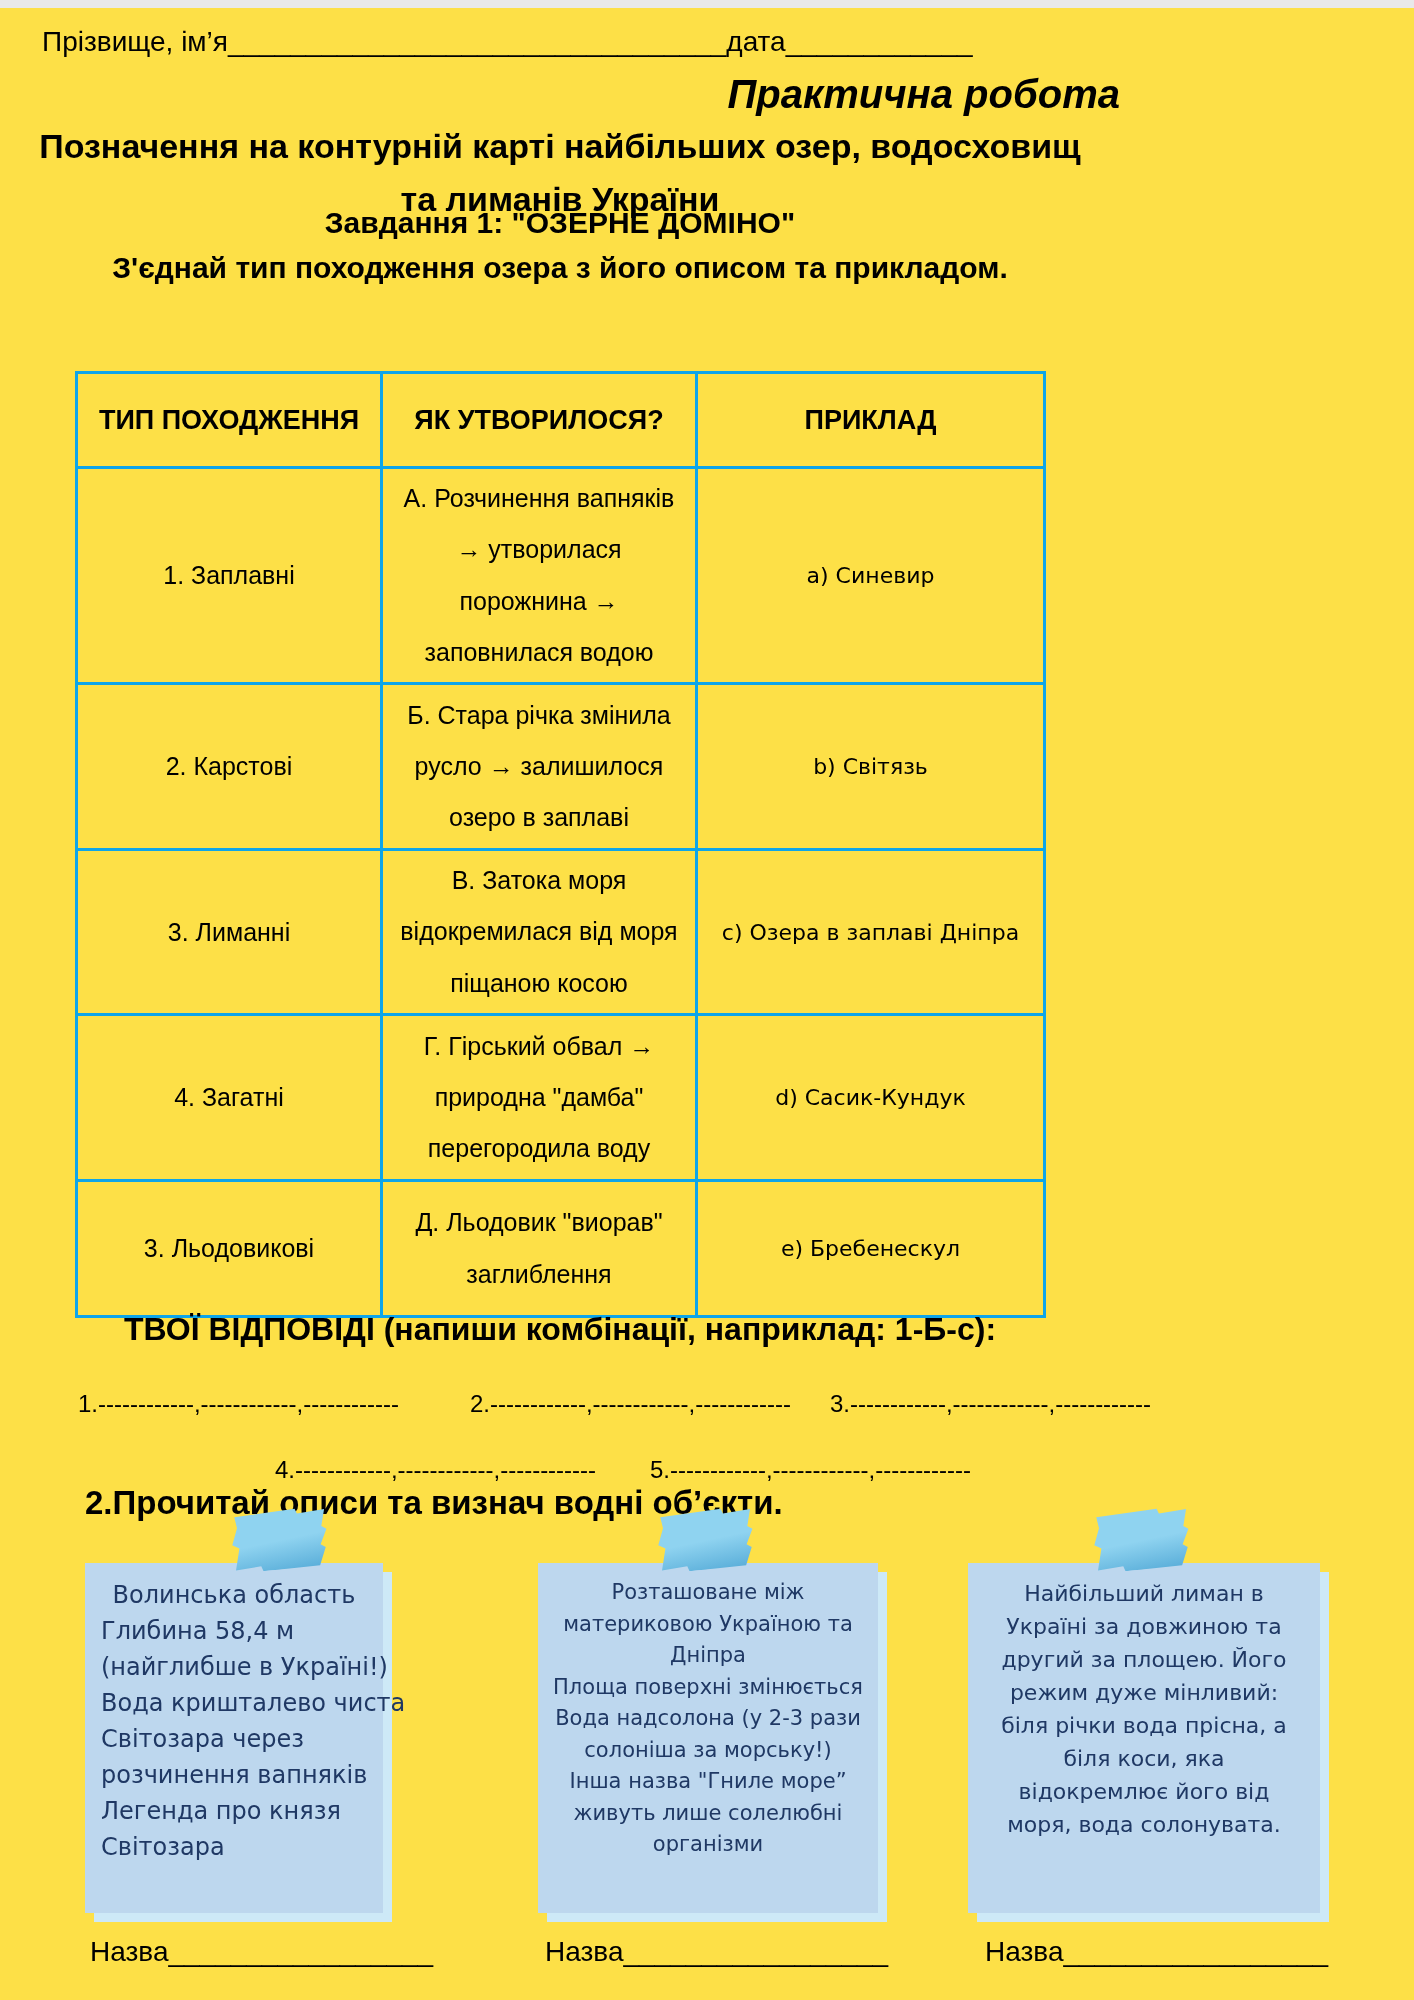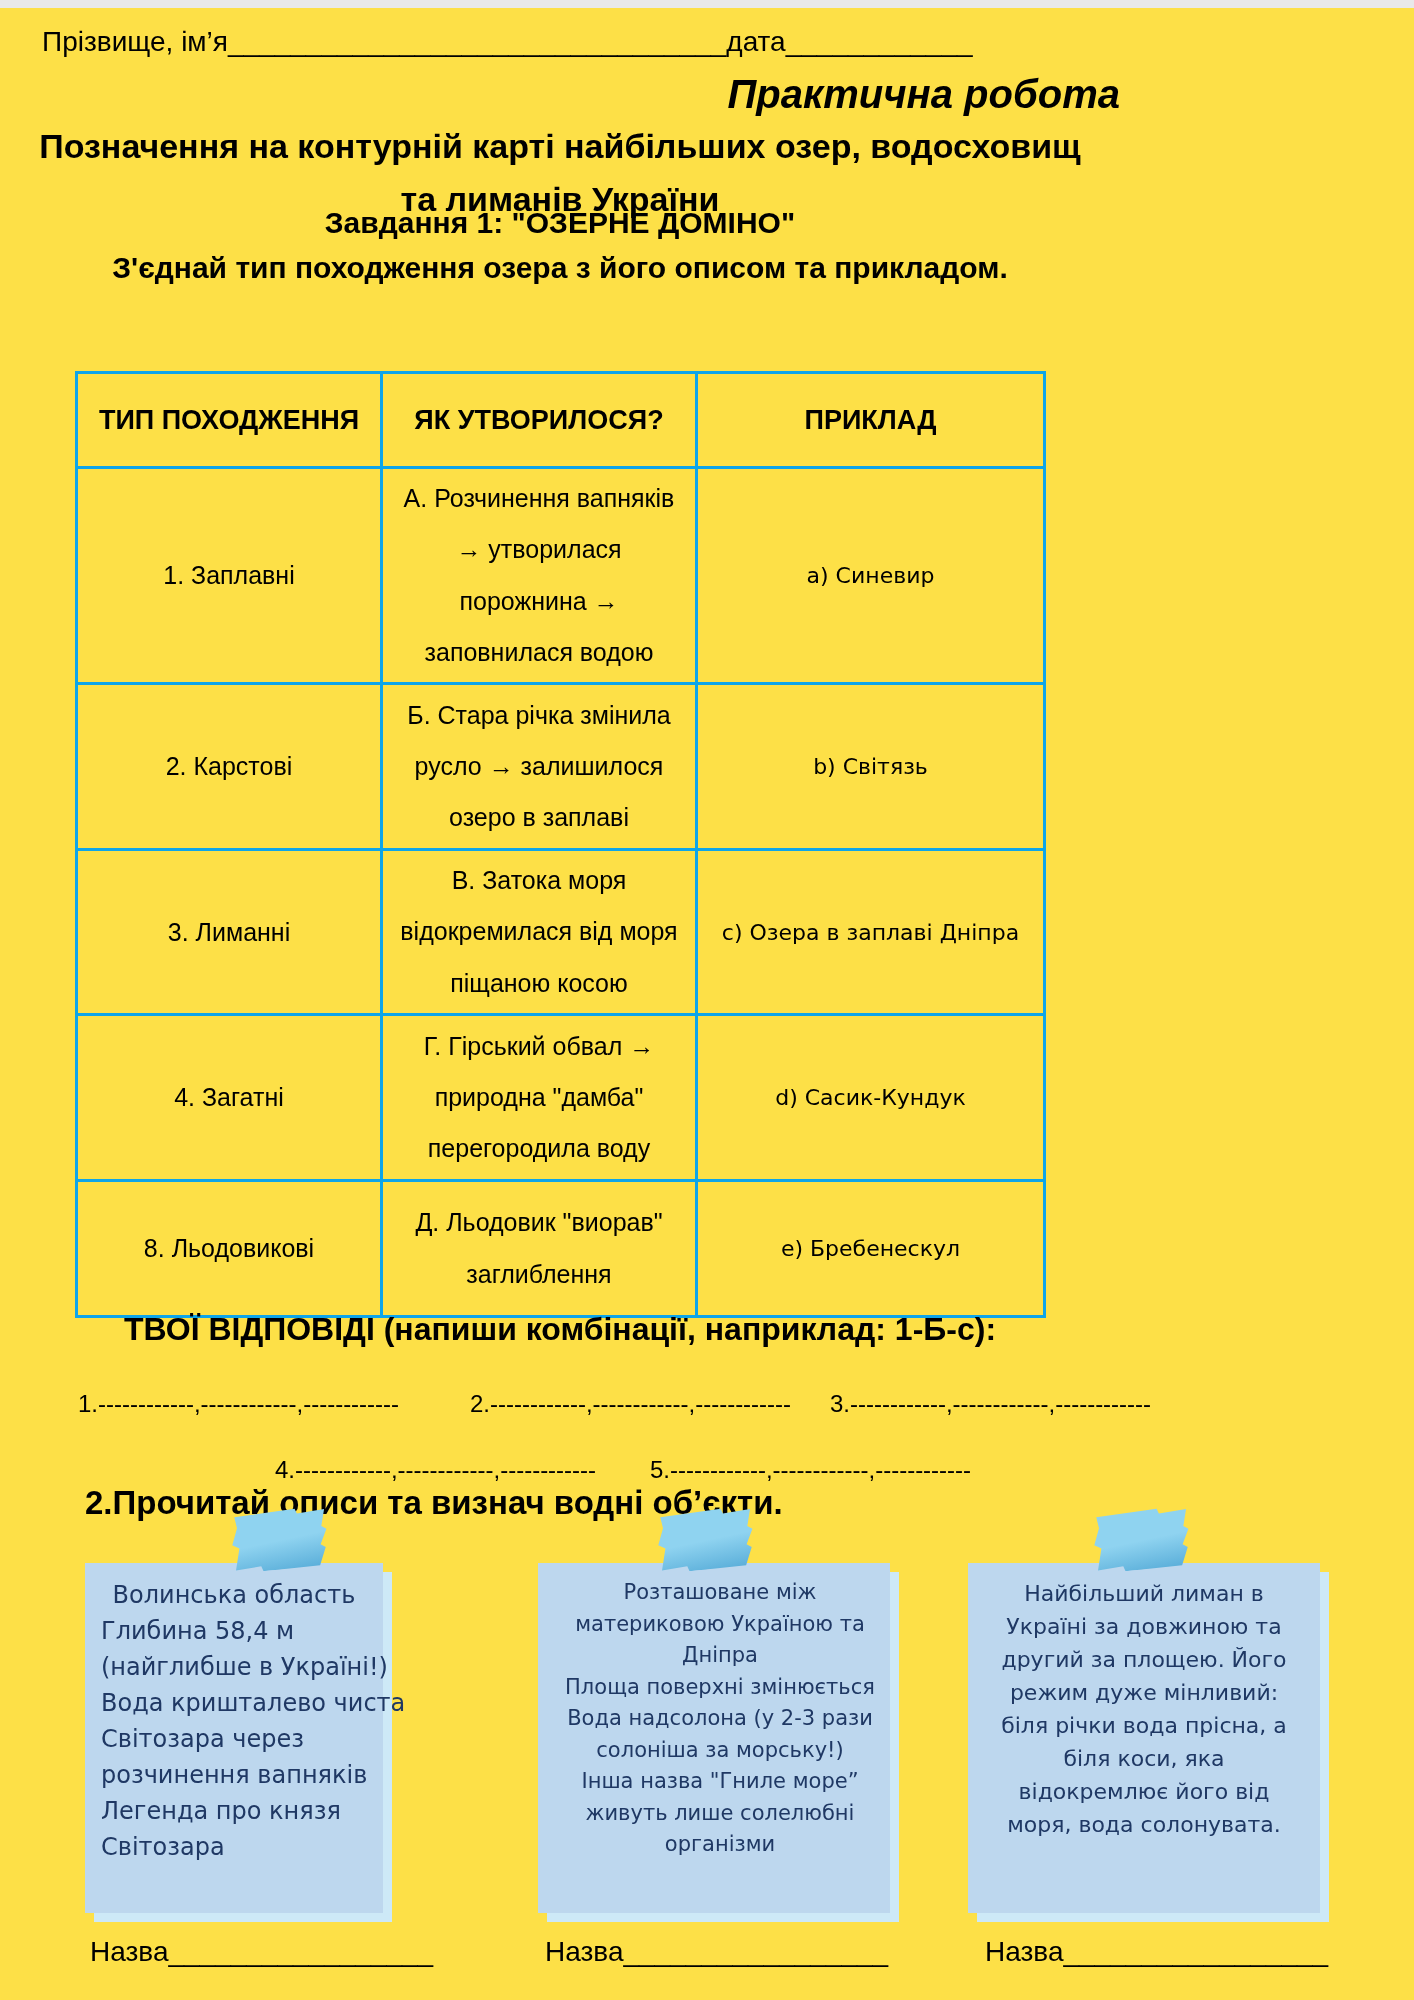--- a/index.html
+++ b/index.html
@@ -41,21 +41,21 @@
   .ans3{top:1382px;left:830px;}
   .ans4{top:1448px;left:275px;}
   .ans5{top:1448px;left:650px;}
   
   .task2-heading{position:absolute;top:1476px;left:85px;font-size:33px;font-weight:bold;}
   .card{
     position:absolute;top:1555px;height:350px;background:#bdd7ee;
     box-shadow:9px 9px 0 0 #cde9f7;z-index:1;
   }
   .card1{left:85px;width:298px;}
-  .card2{left:538px;width:340px;padding-left:12px;}
+  .card2{left:538px;width:340px;}
   .card3{left:968px;width:352px;}
   .card-body{
     padding:14px 10px 0 10px;color:#1f3864;
     font-family:"DejaVu Sans",sans-serif;line-height:1.5;
   }
   .card1 .card-body{font-size:24px;}
   .card2 .card-body{font-size:21px;}
   .card3 .card-body{font-size:22px;}
   .card-line{white-space:nowrap;text-align:center;}
   .card1 .card-line{text-align:left;padding-left:6px;}
@@ -113,21 +113,21 @@
         <td class="cell-type">3. Лиманні</td>
         <td class="cell-how">В. Затока моря відокремилася  від моря піщаною косою</td>
         <td class="cell-example">c) Озера в заплаві  Дніпра</td>
       </tr>
       <tr class="r4">
         <td class="cell-type">4. Загатні</td>
         <td class="cell-how">Г. Гірський обвал → природна "дамба" перегородила воду</td>
         <td class="cell-example">d) Сасик-Кундук</td>
       </tr>
       <tr class="r5">
-        <td class="cell-type">8. Льодовикові</td>
+        <td class="cell-type">3. Льодовикові</td>
         <td class="cell-how">Д. Льодовик "виорав" заглиблення</td>
         <td class="cell-example">e) Бребенескул</td>
       </tr>
     </tbody>
   </table>
 
   <div class="centercol answers-heading">ТВОЇ ВІДПОВІДІ (напиши комбінації, наприклад: 1-Б-с):</div>
   <div class="ans ans1">1.------------,------------,------------</div>
   <div class="ans ans2">2.------------,------------,------------</div>
   <div class="ans ans3">3.------------,------------,------------</div>

